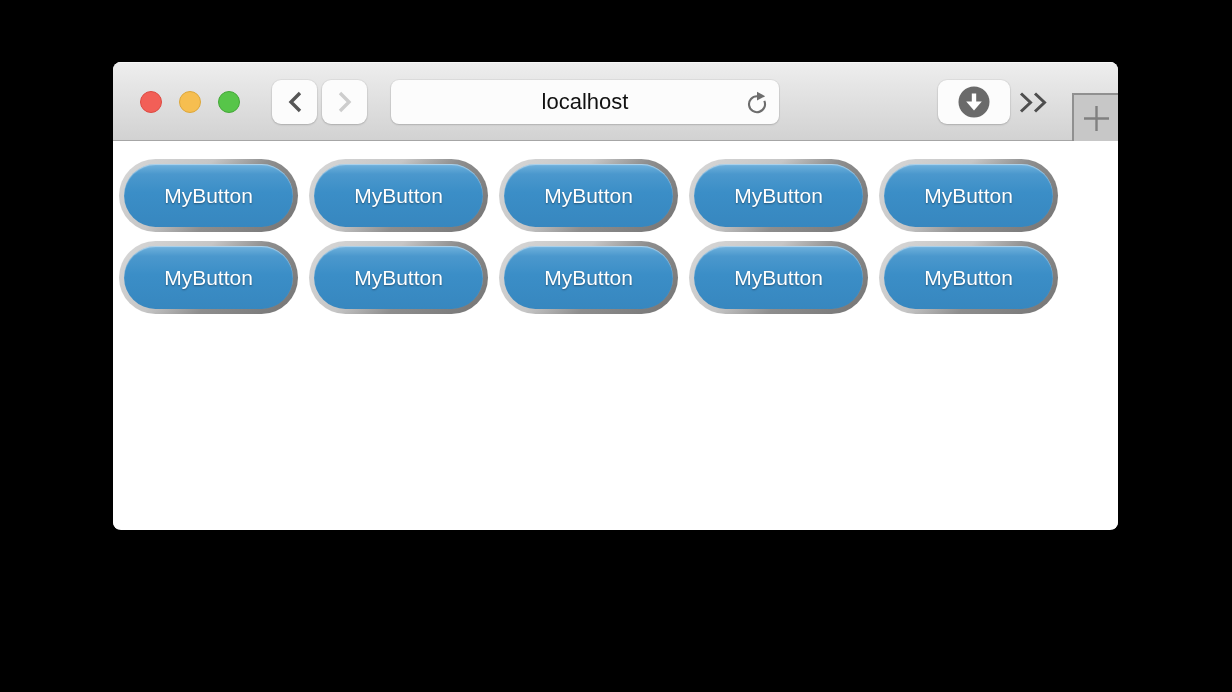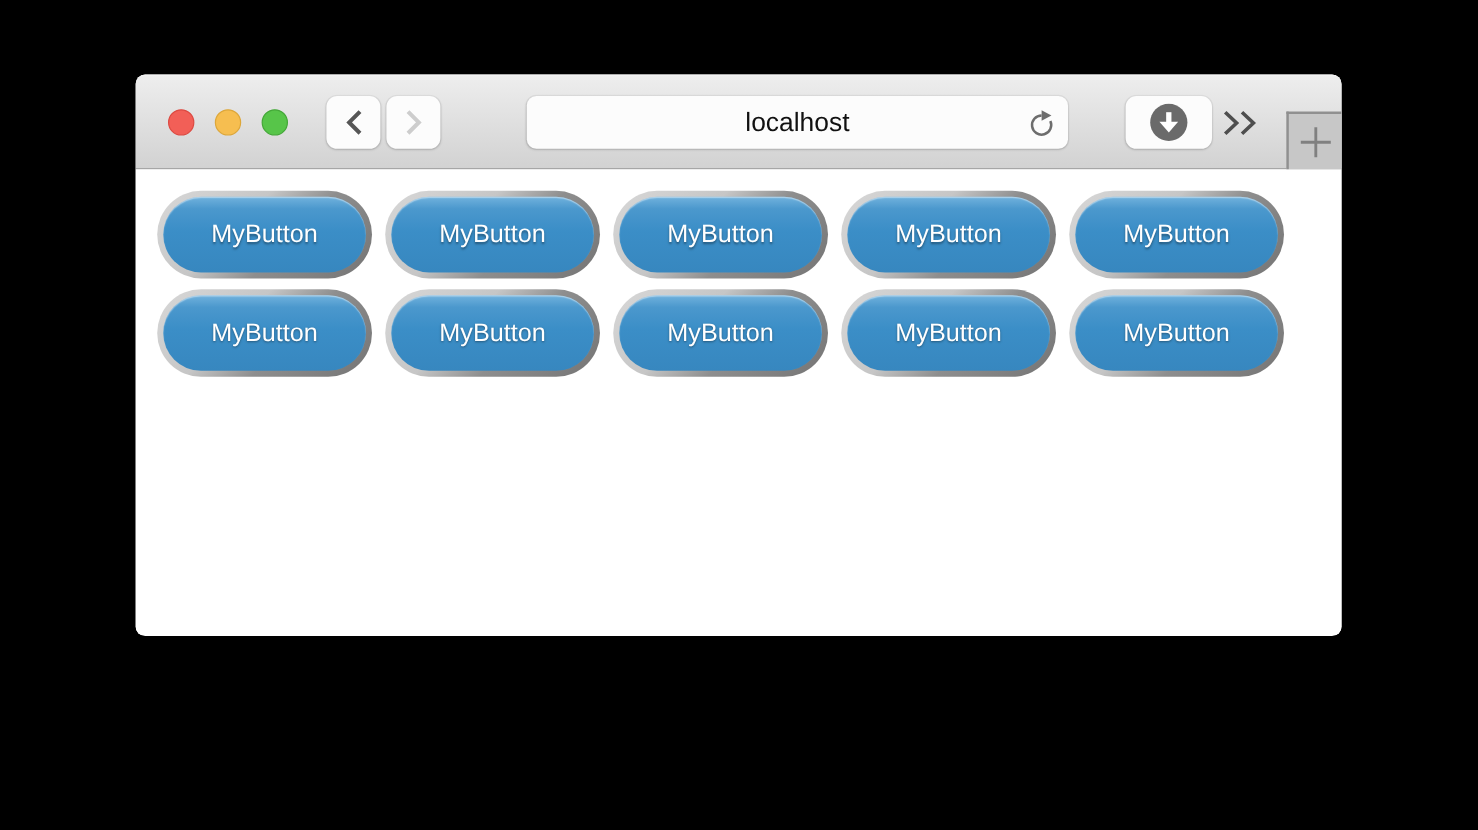--- a/index.html
+++ b/index.html
@@ -47,25 +47,24 @@
     border: none;
     box-shadow: 0 1px 2px rgba(0,0,0,.16), 0 0 0 1px rgba(0,0,0,.04);
     display: flex; align-items: center; justify-content: center;
     cursor: pointer;
   }
   .nav-back    { left: 159px; }
   .nav-forward { left: 209px; }
 
   .address-bar {
     position: absolute; left: 278px; top: 18px;
-    width: 451px; height: 44px;
+    width: 388px; height: 44px;
     border-radius: 8px;
     background: #fcfcfc;
     box-shadow: 0 1px 2px rgba(0,0,0,.14), 0 0 0 1px rgba(0,0,0,.05);
-    margin-left: 48px;
   }
   .address-input {
     width: 100%; height: 100%;
     border: none; background: transparent; outline: none;
     text-align: center;
     font-family: "Liberation Sans", sans-serif;
     font-size: 22px; color: #111;
   }
   .reload-btn {
     position: absolute; right: 10px; top: 10px;
@@ -105,21 +104,21 @@
   }
 
   
   .page-content {
     height: 388px;
     background: #ffffff;
   }
   .buttons-grid {
     display: flex; flex-wrap: wrap;
     gap: 9px 11px;
-    padding: 18px 18px 0 18px;
+    padding: 18px 18px 0 6px;
   }
   .my-button {
     width: 179px; height: 73px;
     border: none;
     padding: 5px;
     border-radius: 37px;
     background: linear-gradient(135deg, #d8d8d8 0%, #c6c6c6 38%, #8e8e8e 60%, #747474 100%);
     cursor: pointer;
   }
   .my-button-inner {

